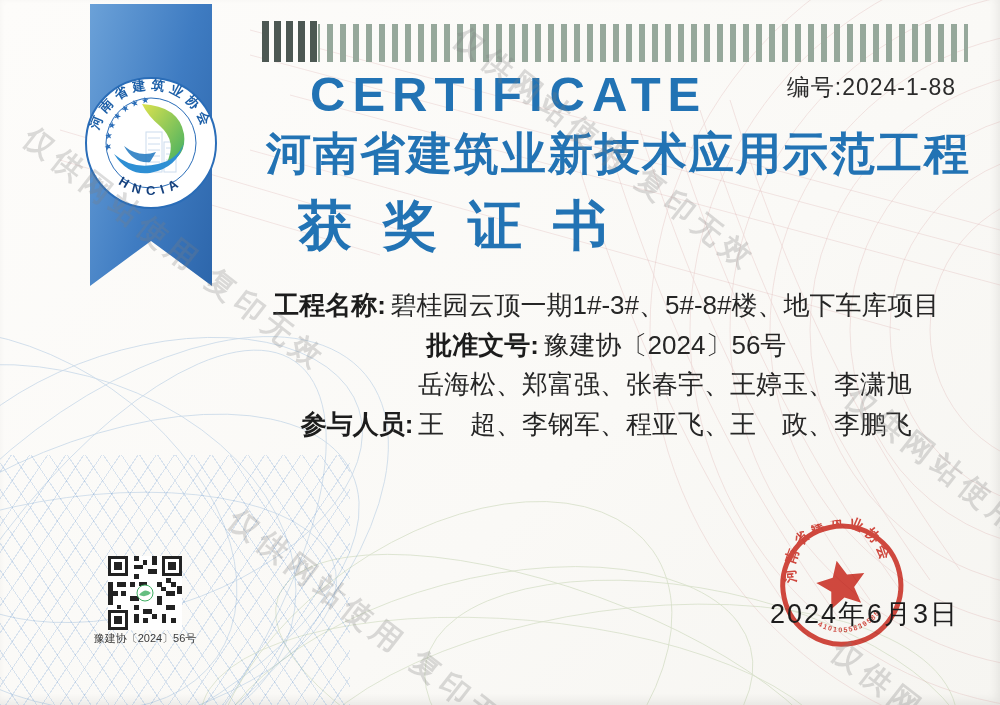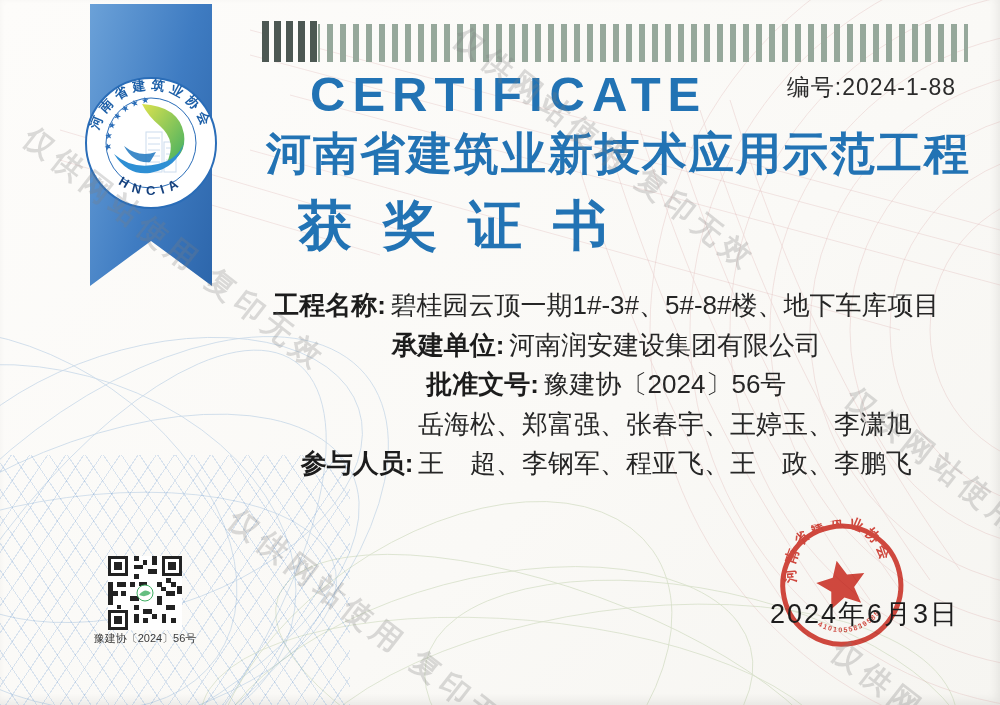--- a/index.html
+++ b/index.html
@@ -128,23 +128,20 @@
   <div class="cert-no">编号:2024-1-88</div>
   <div class="title-en">CERTIFICATE</div>
   <div class="title-cn">河南省建筑业新技术应用示范工程</div>
   <div class="title-sub">获奖证书</div>
 
   <div class="fields">
     <div class="field-row">
       <span class="label">工程名称:</span><span class="value">碧桂园云顶一期1#-3#、5#-8#楼、地下车库项目</span>
     </div>
     <div class="field-row">
-      <span class="label">承建单位:</span><span class="value">河南润安建设集团有限公司</span>
-    </div>
-    <div class="field-row">
       <span class="label">批准文号:</span><span class="value">豫建协〔2024〕56号</span>
     </div>
     <div class="field-row cont">
       <span class="value">岳海松、郑富强、张春宇、王婷玉、李潇旭</span>
     </div>
     <div class="field-row">
       <span class="label">参与人员:</span><span class="value">王　超、李钢军、程亚飞、王　政、李鹏飞</span>
     </div>
   </div>
 

